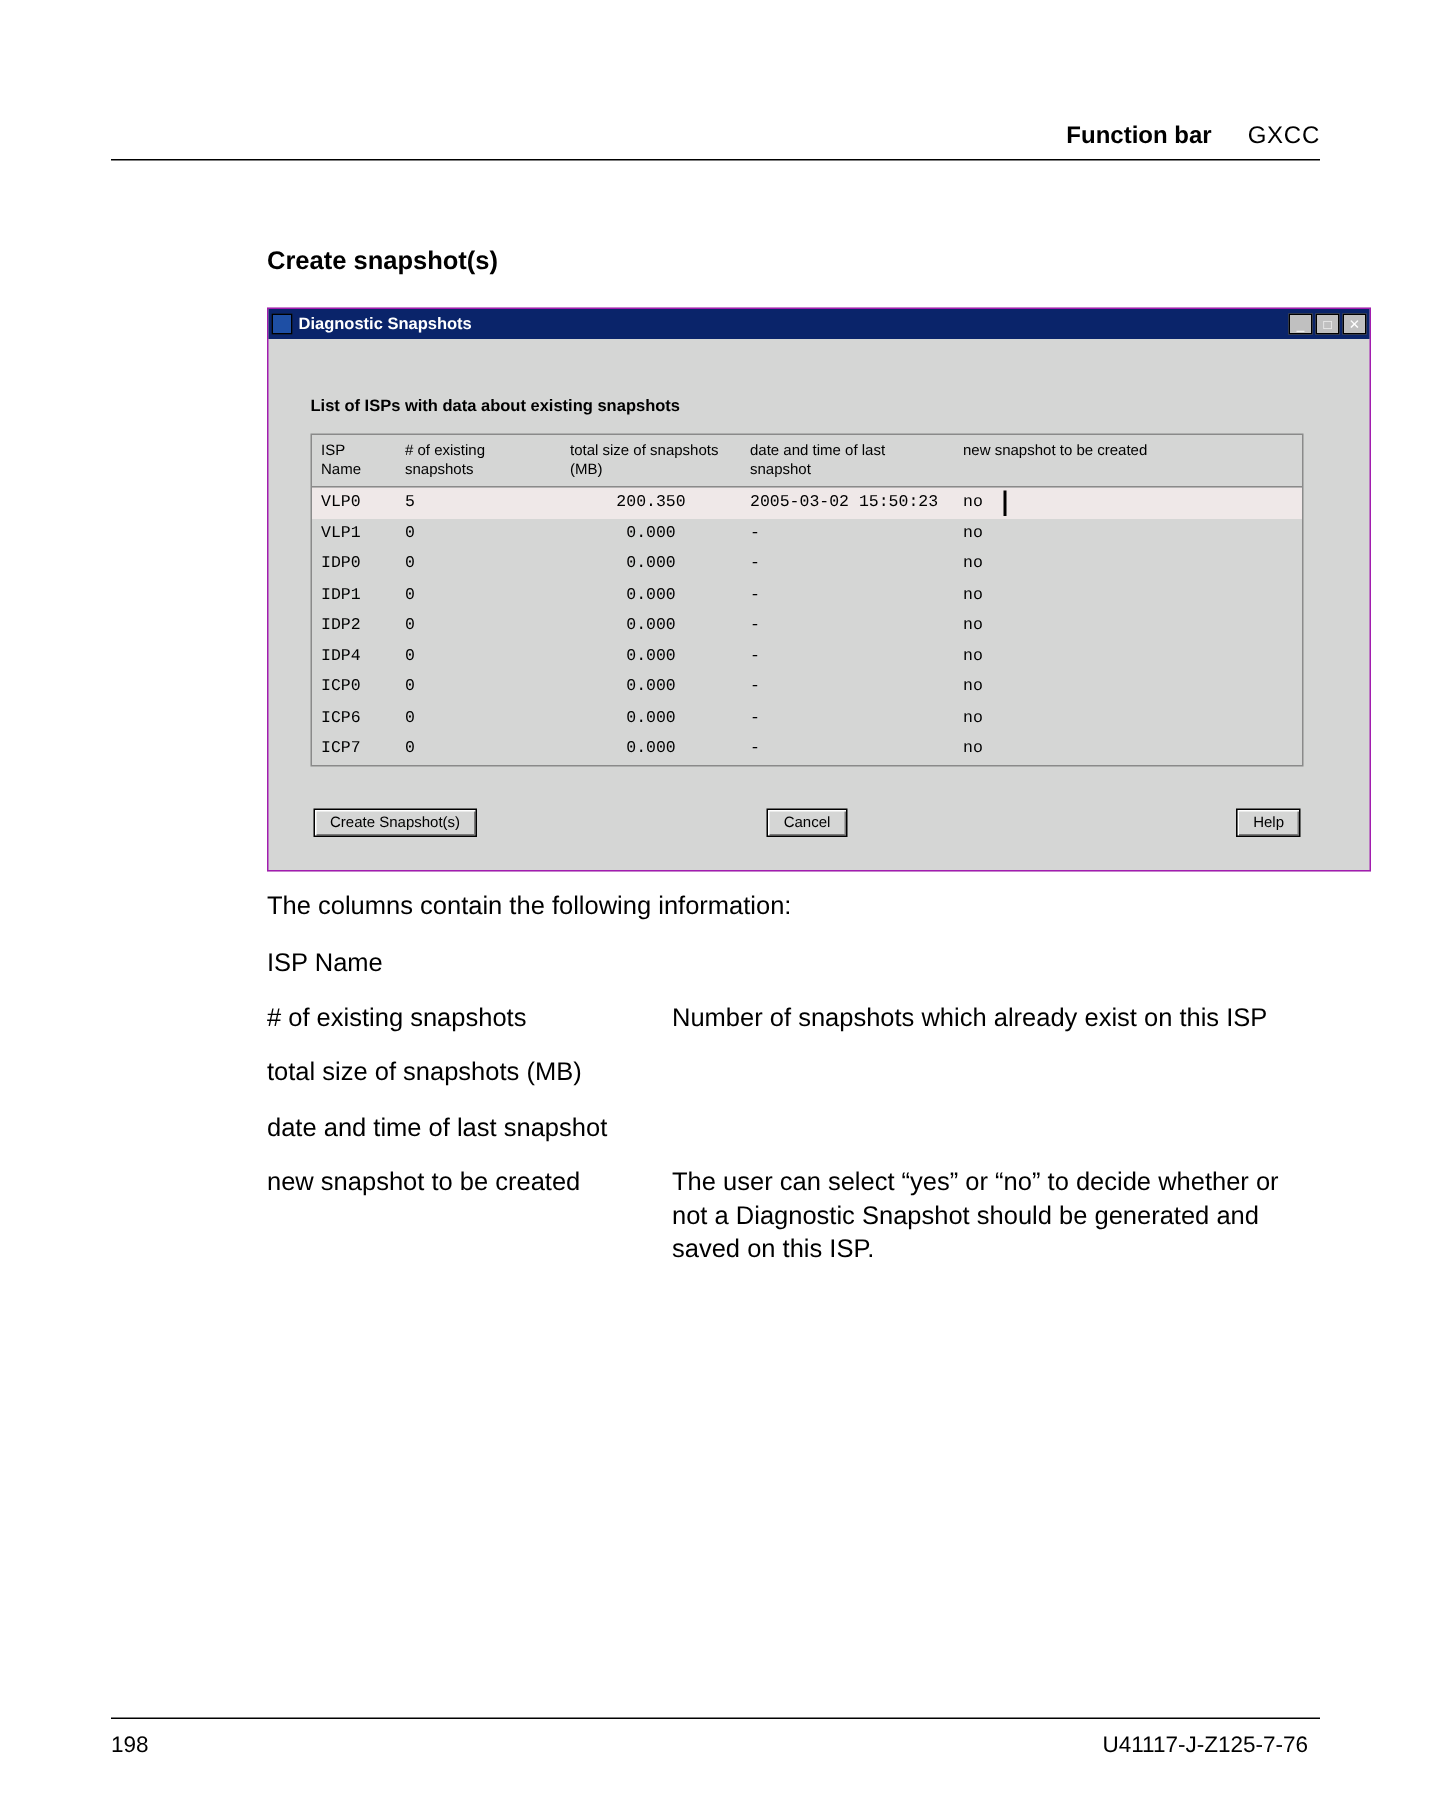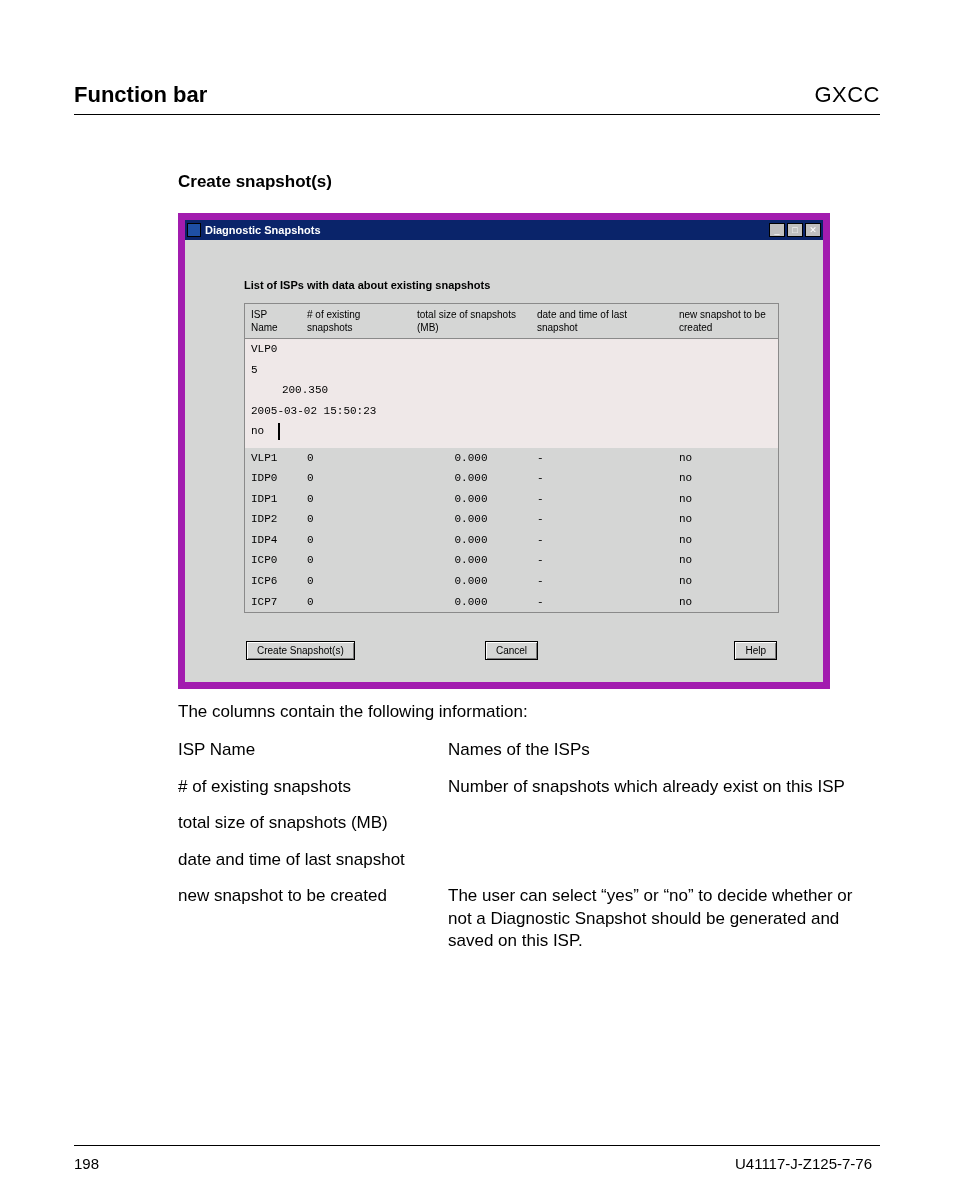--- a/index.html
+++ b/index.html
@@ -1,41 +1,41 @@
 <!DOCTYPE html>
 <html><head>
 <meta charset="utf-8">
 <style>
   * { box-sizing: border-box; margin: 0; padding: 0; }
   html, body { width: 954px; background: #fff; font-family: Arial, Helvetica, sans-serif; color: #000; }
   .page { width: 954px; min-height: 1204px; padding: 82px 74px 40px 74px; position: relative; }
-  .running-head { display: flex; justify-content: space-between; align-items: baseline; font-size: 22px; }
+  .running-head { display: flex; justify-content: flex-end; align-items: baseline; font-size: 16px; }
   .running-head .left { font-weight: 700; }
-  .running-head .right { letter-spacing: 0.5px; }
+  .running-head .right { letter-spacing: 0.5px; margin-left: 24px; }
   .head-rule { border: 0; border-top: 1.5px solid #000; margin-top: 6px; }
   .body { margin-left: 104px; margin-top: 56px; font-size: 17px; line-height: 1.32; }
   .section-title { font-weight: 700; margin-bottom: 20px; }
   .para { margin-bottom: 8px; }
 
   
-  .shot { width: 652px; margin: 6px 0 12px 0; border: 7px solid #a21caf; background: #d5d6d5; font-family: Tahoma, Arial, sans-serif; }
+  .shot { width: 736px; margin: 6px 0 12px 0; border: 1px solid #a21caf; background: #d5d6d5; font-family: Tahoma, Arial, sans-serif; }
   .titlebar { height: 20px; background: linear-gradient(#0a246a, #0a246a); color: #fff; display: flex; align-items: center; font-size: 11px; padding: 0 2px; }
   .sysicon { width: 14px; height: 14px; background: #1e4fa5; border: 1px solid #000; margin-right: 4px; display: inline-block; }
   .titlebar .title { flex: 1; font-weight: 700; }
   .winbtns { display: flex; gap: 2px; }
   .winbtn { width: 16px; height: 14px; background: #c0c0c0; border: 1px solid #000; display: flex; align-items: center; justify-content: center; font-size: 9px; line-height: 1; font-family: Arial; }
-  .shot-inner { padding: 18px 44px 22px 59px; }
+  .shot-inner { padding: 18px 44px 22px 28px; }
   .caption { font-size: 11px; font-weight: 700; color: #000; margin: 20px 0 10px 0; }
 
   .grid { border: 1px solid #8a8a8a; background: #d5d6d5; font-size: 10px; }
   .grid .row { display: flex; }
   .grid .hdr .cell { border-bottom: 1px solid #8a8a8a; font-size: 10px; padding: 4px 6px; color: #000; }
   .grid .cell { padding: 3px 6px; font-family: "Courier New", monospace; font-size: 11px; color: #000; }
   .grid .hdr .cell { font-family: Tahoma, Arial, sans-serif; }
-  .row.sel { background: #efe8e8; flex-direction: column; }
+  .row.sel { background: #efe8e8; }
   .row.sel .c5 { position: relative; }
   .row.sel .c5::after { content: ""; position: absolute; right: -1px; top: 2px; bottom: 2px; width: 2px; background: #000; }
   .c1 { width: 56px; }
   .c2 { width: 110px; }
   .c3 { width: 120px; text-align: center; }
   .c4 { width: 142px; }
   .c5 { width: 34px; }
   .cNew { flex: 1; }
   .hdr .c2 { text-align: left; }
   .hdr .c3 { text-align: left; }
@@ -178,21 +178,20 @@
           </div>
         </div>
       </div>
     </div>
 
     <div class="after-shot">The columns contain the following information:</div>
 
     <div class="dl" id="defs-anchor">
         <div class="dl-row">
           <div class="dl-term">ISP Name</div>
-          <div class="dl-def">Names of the ISPs</div>
         </div>
         <div class="dl-row">
           <div class="dl-term"># of existing snapshots</div>
           <div class="dl-def">Number of snapshots which already exist on this ISP</div>
         </div>
         <div class="dl-row">
           <div class="dl-term">total size of snapshots (MB)</div>
         </div>
         <div class="dl-row">
           <div class="dl-term">date and time of last snapshot</div>

